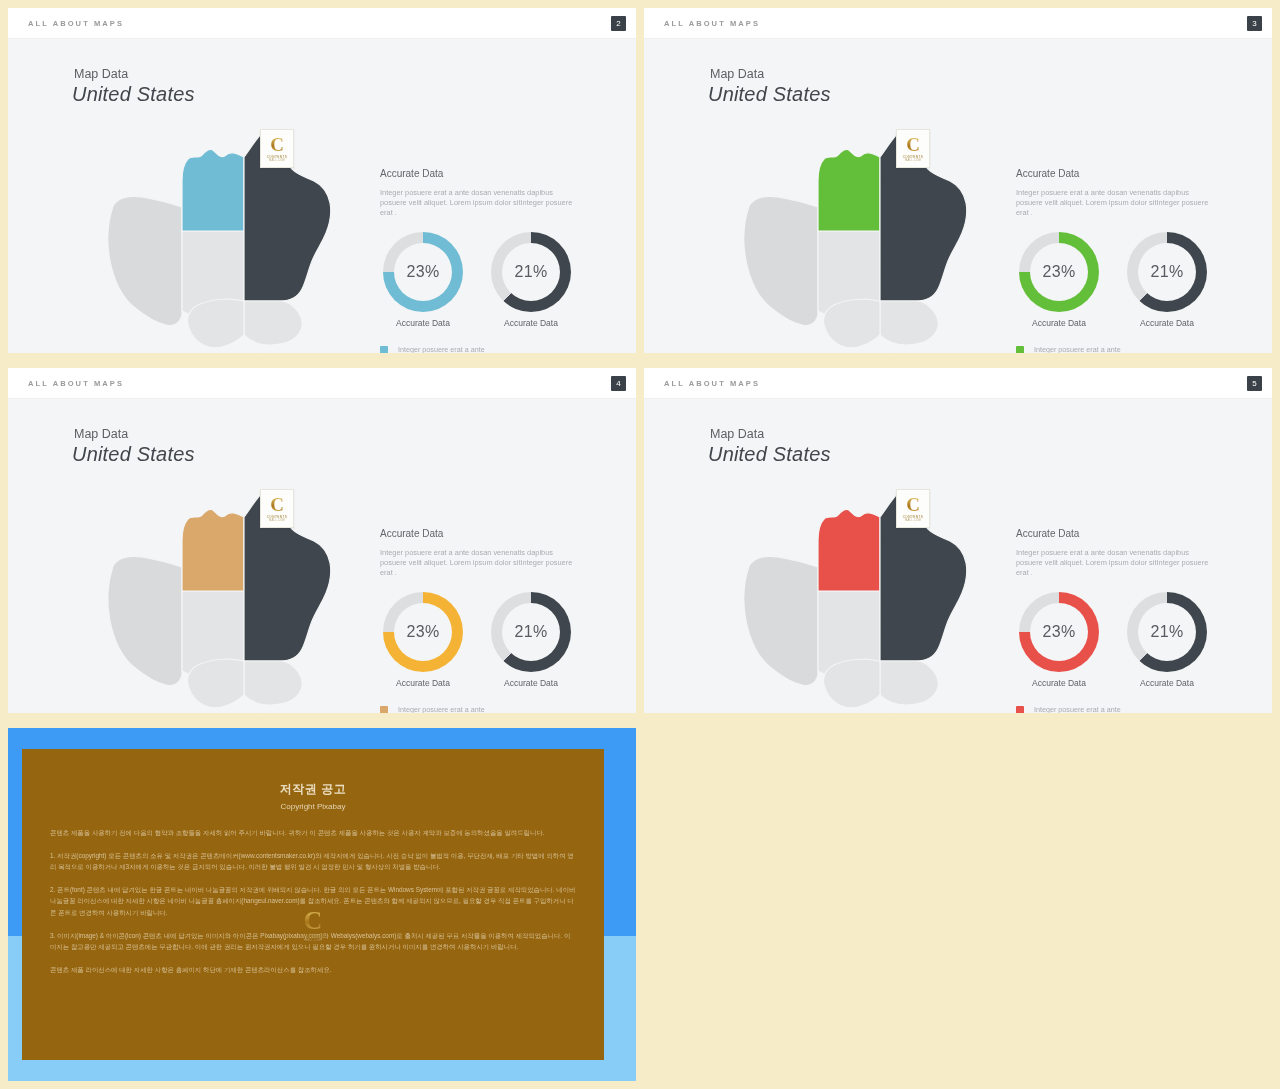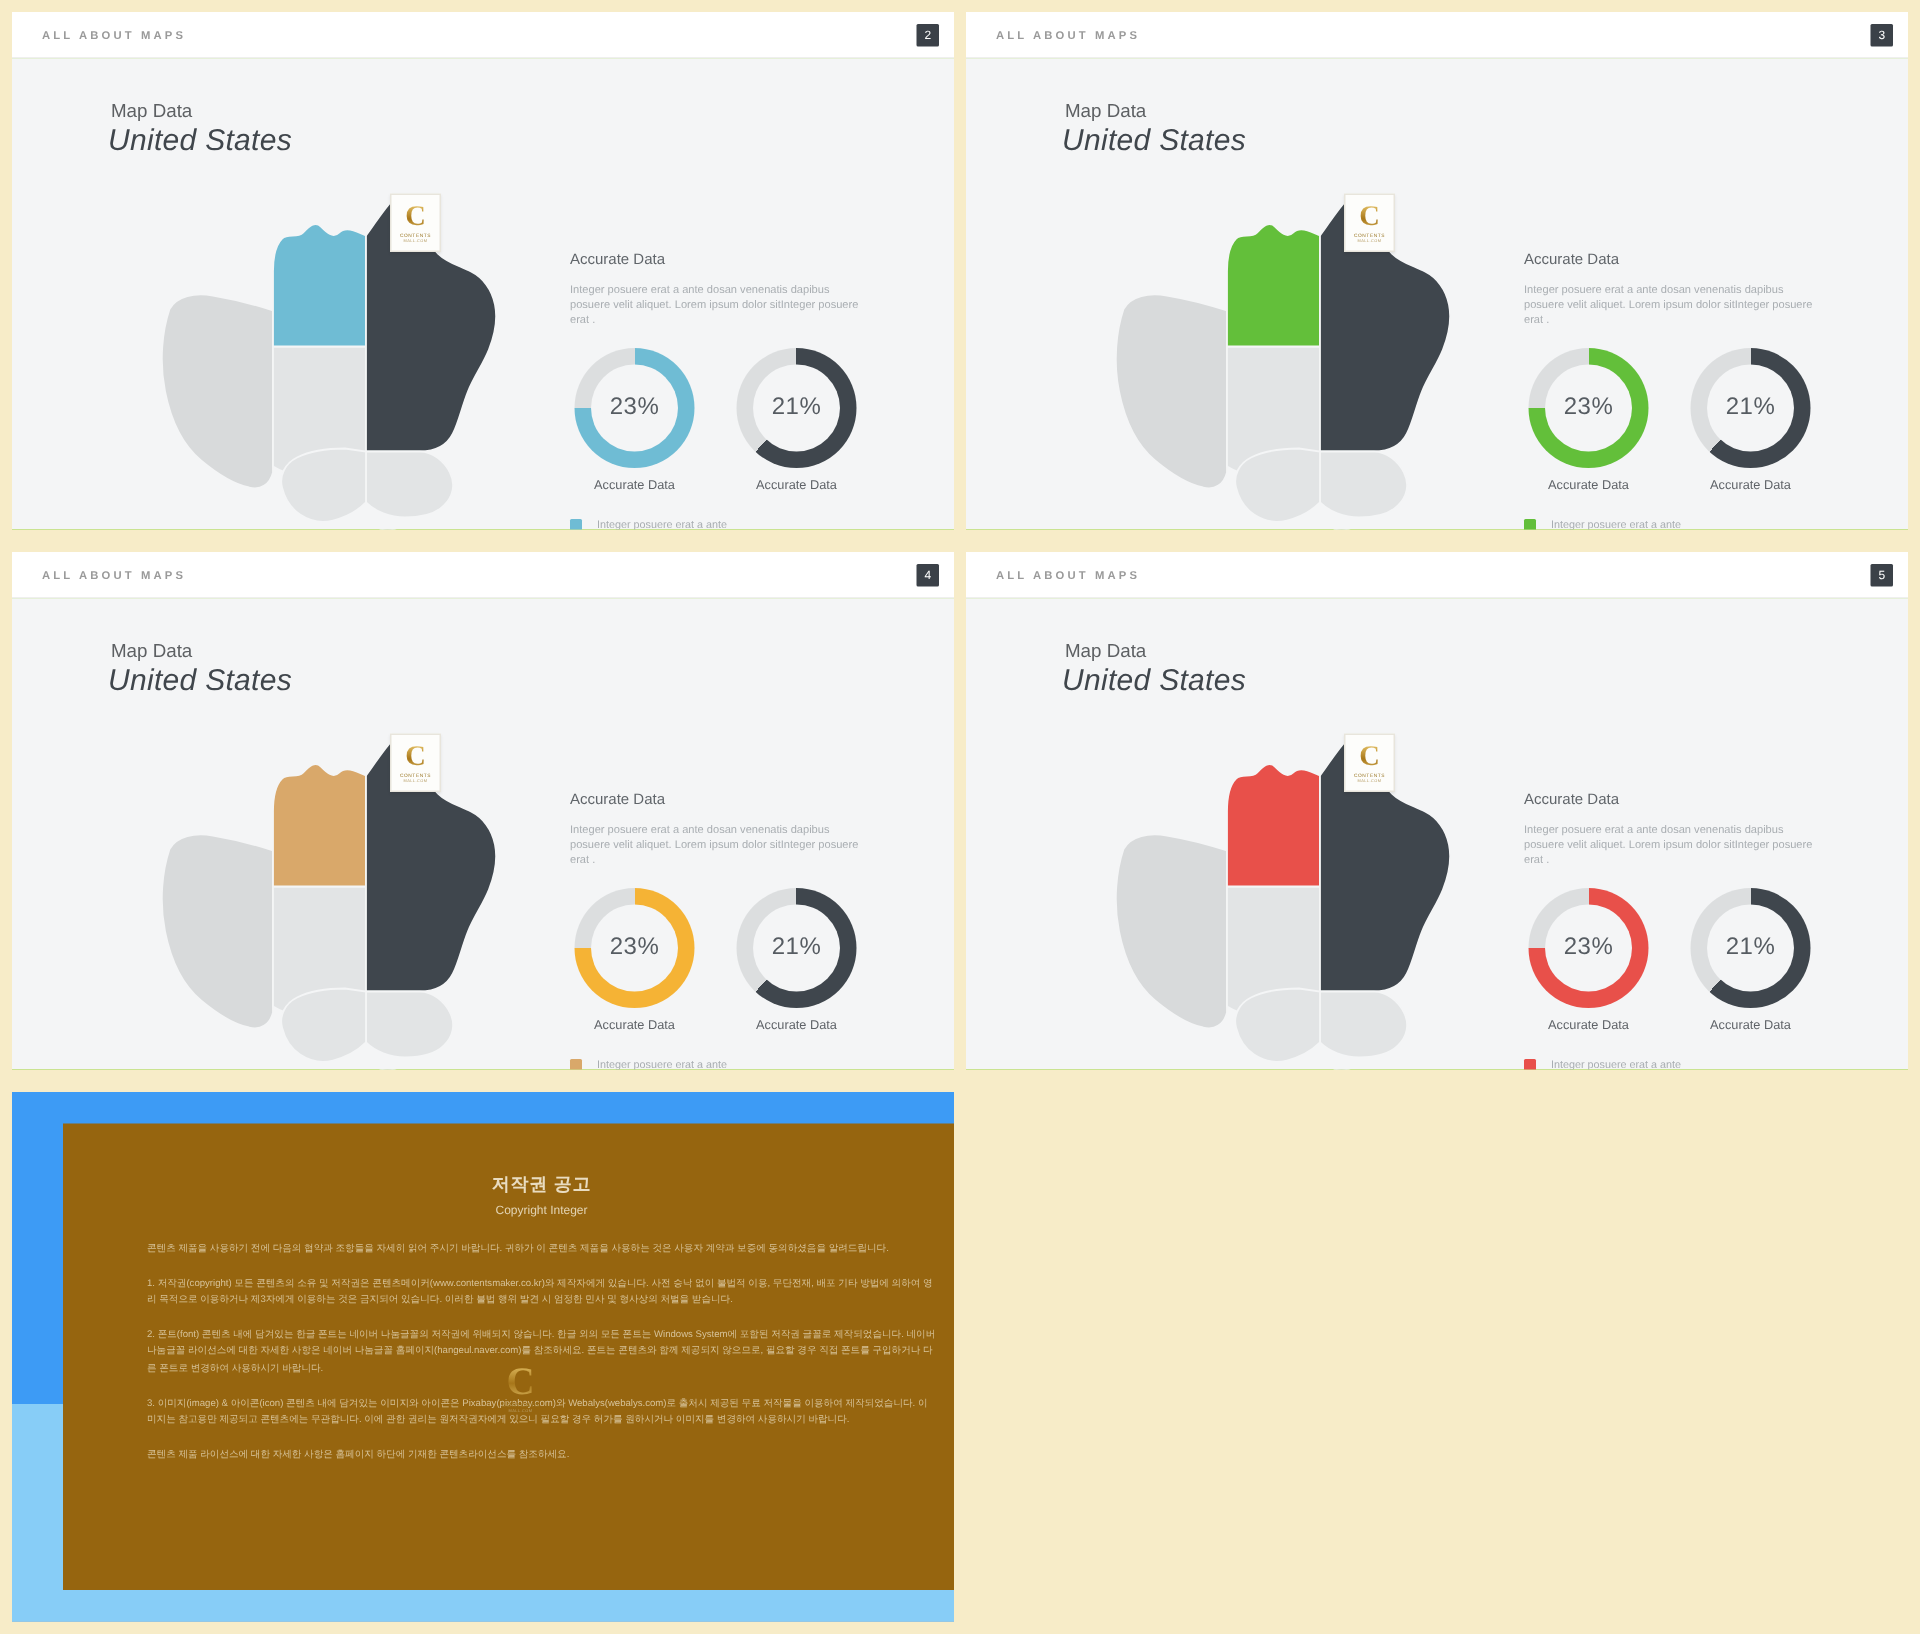--- a/index.html
+++ b/index.html
@@ -12,21 +12,21 @@
     position: relative;
     width: 1280px;
     height: 1089px;
     background: #f7ecc8;
     overflow: hidden;
   }
 
   
   .slide {
     position: absolute;
-    background: #84cc16;
+    background: #6d28d9;
     overflow: hidden;
   }
   .slide-topbar {
     position: relative;
     height: 30px;
     background: #ffffff;
     border-bottom: 1px solid #efefef;
   }
   .slide-kicker {
     position: absolute;
@@ -202,27 +202,26 @@
   }
   .copy-bottom-band {
     position: absolute;
     left: 0; bottom: 0;
     width: 100%;
     height: 145px;
     background: #87cdf7;
   }
   .copy-card {
     position: absolute;
-    left: 34px;
+    left: 14px;
     top: 21px;
     width: 582px;
     height: 311px;
     background: #96650f;
     overflow: hidden;
-    padding-left: 28px;
   }
   .copy-title-kr {
     text-align: center;
     margin-top: 32px;
     font-size: 12px;
     font-weight: bold;
     color: #e9dcc0;
     letter-spacing: .5px;
   }
   .copy-title-en {
@@ -479,21 +478,21 @@
               <span class="legend-text">Integer posuere erat a ante venenatis dapibus posuere</span>
             </div>
           </div>
         </div>
       </div>
     </div>
     <div class="copy-slide">
       <div class="copy-bottom-band"></div>
       <div class="copy-card">
         <div class="copy-title-kr">저작권 공고</div>
-        <div class="copy-title-en">Copyright Integer</div>
+        <div class="copy-title-en">Copyright Pixabay</div>
         <div class="copy-body">
           <p>콘텐츠 제품을 사용하기 전에 다음의 협약과 조항들을 자세히 읽어 주시기 바랍니다. 귀하가 이 콘텐츠 제품을 사용하는 것은 사용자 계약과 보증에 동의하셨음을 알려드립니다.</p>
           <p>1. 저작권(copyright) 모든 콘텐츠의 소유 및 저작권은 콘텐츠메이커(www.contentsmaker.co.kr)와 제작자에게 있습니다. 사전 승낙 없이 불법적 이용, 무단전재, 배포 기타 방법에 의하여 영리 목적으로 이용하거나 제3자에게 이용하는 것은 금지되어 있습니다. 이러한 불법 행위 발견 시 엄정한 민사 및 형사상의 처벌을 받습니다.</p>
           <p>2. 폰트(font) 콘텐츠 내에 담겨있는 한글 폰트는 네이버 나눔글꼴의 저작권에 위배되지 않습니다. 한글 외의 모든 폰트는 Windows System에 포함된 저작권 글꼴로 제작되었습니다. 네이버 나눔글꼴 라이선스에 대한 자세한 사항은 네이버 나눔글꼴 홈페이지(hangeul.naver.com)를 참조하세요. 폰트는 콘텐츠와 함께 제공되지 않으므로, 필요할 경우 직접 폰트를 구입하거나 다른 폰트로 변경하여 사용하시기 바랍니다.</p>
           <p>3. 이미지(image) &amp; 아이콘(icon) 콘텐츠 내에 담겨있는 이미지와 아이콘은 Pixabay(pixabay.com)와 Webalys(webalys.com)로 출처시 제공된 무료 저작물을 이용하여 제작되었습니다. 이미지는 참고용만 제공되고 콘텐츠에는 무관합니다. 이에 관한 권리는 원저작권자에게 있으니 필요할 경우 허가를 원하시거나 이미지를 변경하여 사용하시기 바랍니다.</p>
           <p>콘텐츠 제품 라이선스에 대한 자세한 사항은 홈페이지 하단에 기재한 콘텐츠라이선스를 참조하세요.</p>
         </div>
         <div class="logo-badge copy-watermark" style="background: transparent; border: none; box-shadow: none; width: auto; height: auto;">
           <div class="logo-c">C</div>
           <div class="logo-sub">CONTENTS</div>

